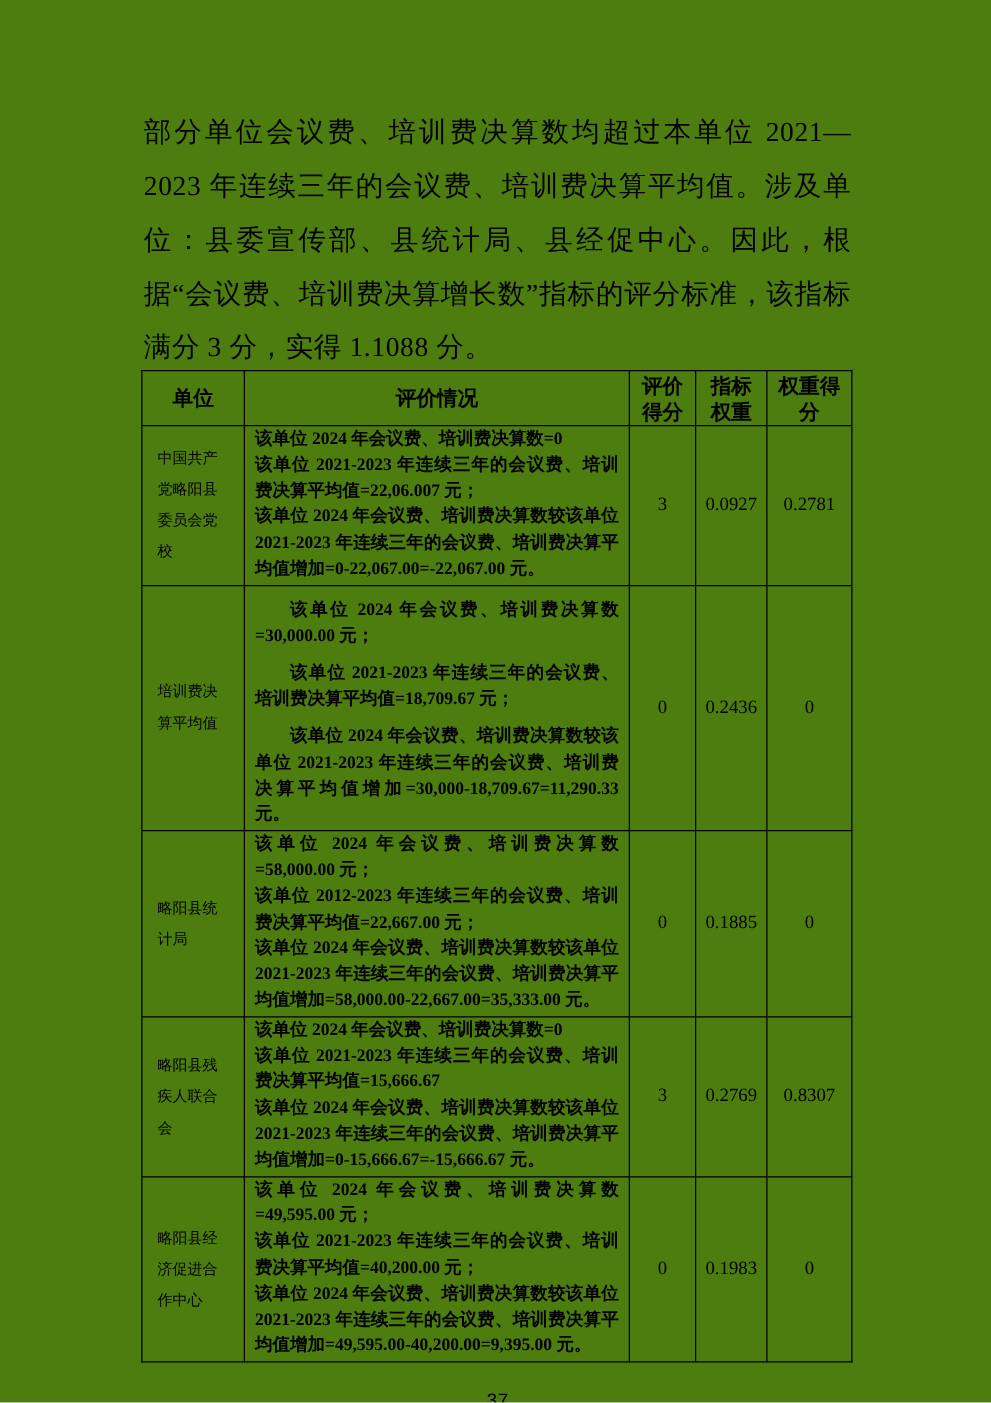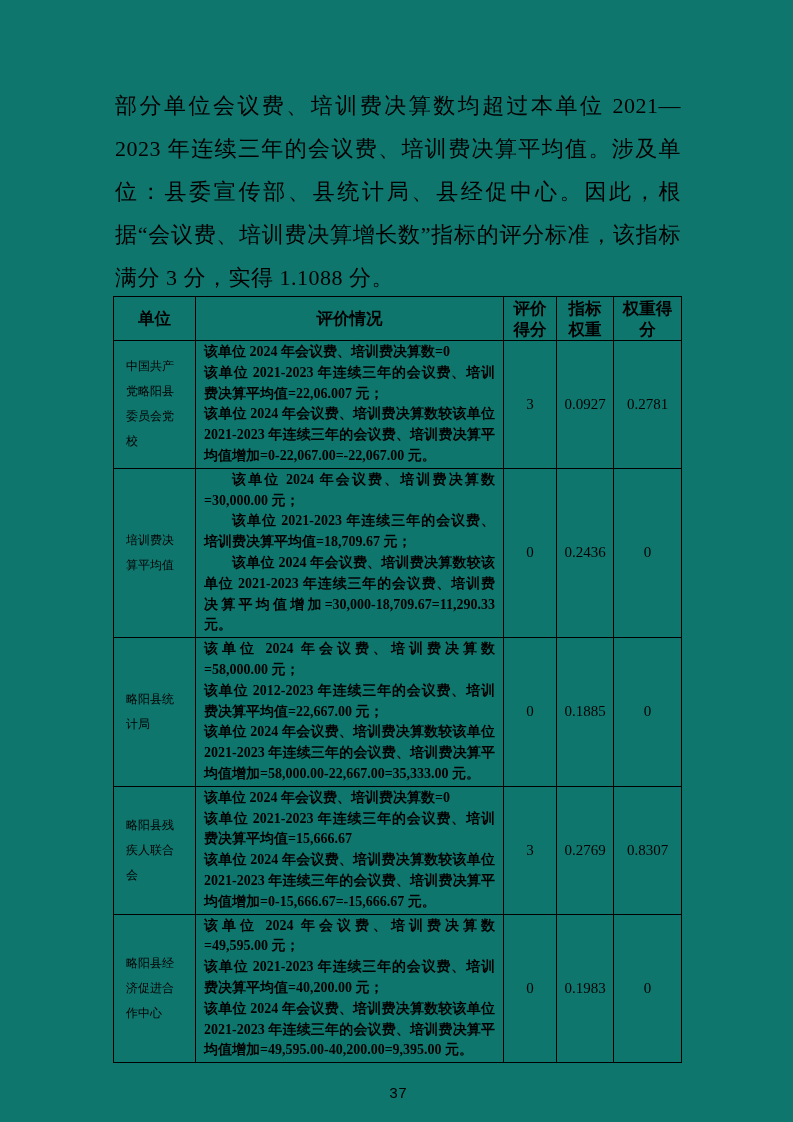--- a/index.html
+++ b/index.html
@@ -4,21 +4,21 @@
 <style>
   html, body {
     margin: 0;
     padding: 0;
     background: #ffffff;
   }
   .page {
     position: relative;
     width: 793px;
     height: 1122px;
-    background: #0f766e;
+    background: #4d7c0f;
     color: #000000;
     font-family: "Liberation Serif", "DejaVu Serif", serif;
     box-sizing: border-box;
     padding: 84px 112px 0 115px;
     overflow: hidden;
   }
   .intro {
     margin: 0;
     width: 566px;
     font-size: 22px;
@@ -62,20 +62,21 @@
     text-align: justify;
     vertical-align: middle;
     padding: 1px 8px;
   }
   td.eval-col p {
     margin: 0;
     font-weight: bold;
   }
   tr.indent-row td.eval-col p {
     text-indent: 2em;
+    margin-top: 9px;
   }
   td.num-col {
     font-size: 15px;
     text-align: center;
     vertical-align: middle;
     padding: 0 2px;
   }
   tr.row-h1 { height: 125px; }
   tr.row-h2 { height: 143px; }
   tr.row-h3 { height: 147px; }

